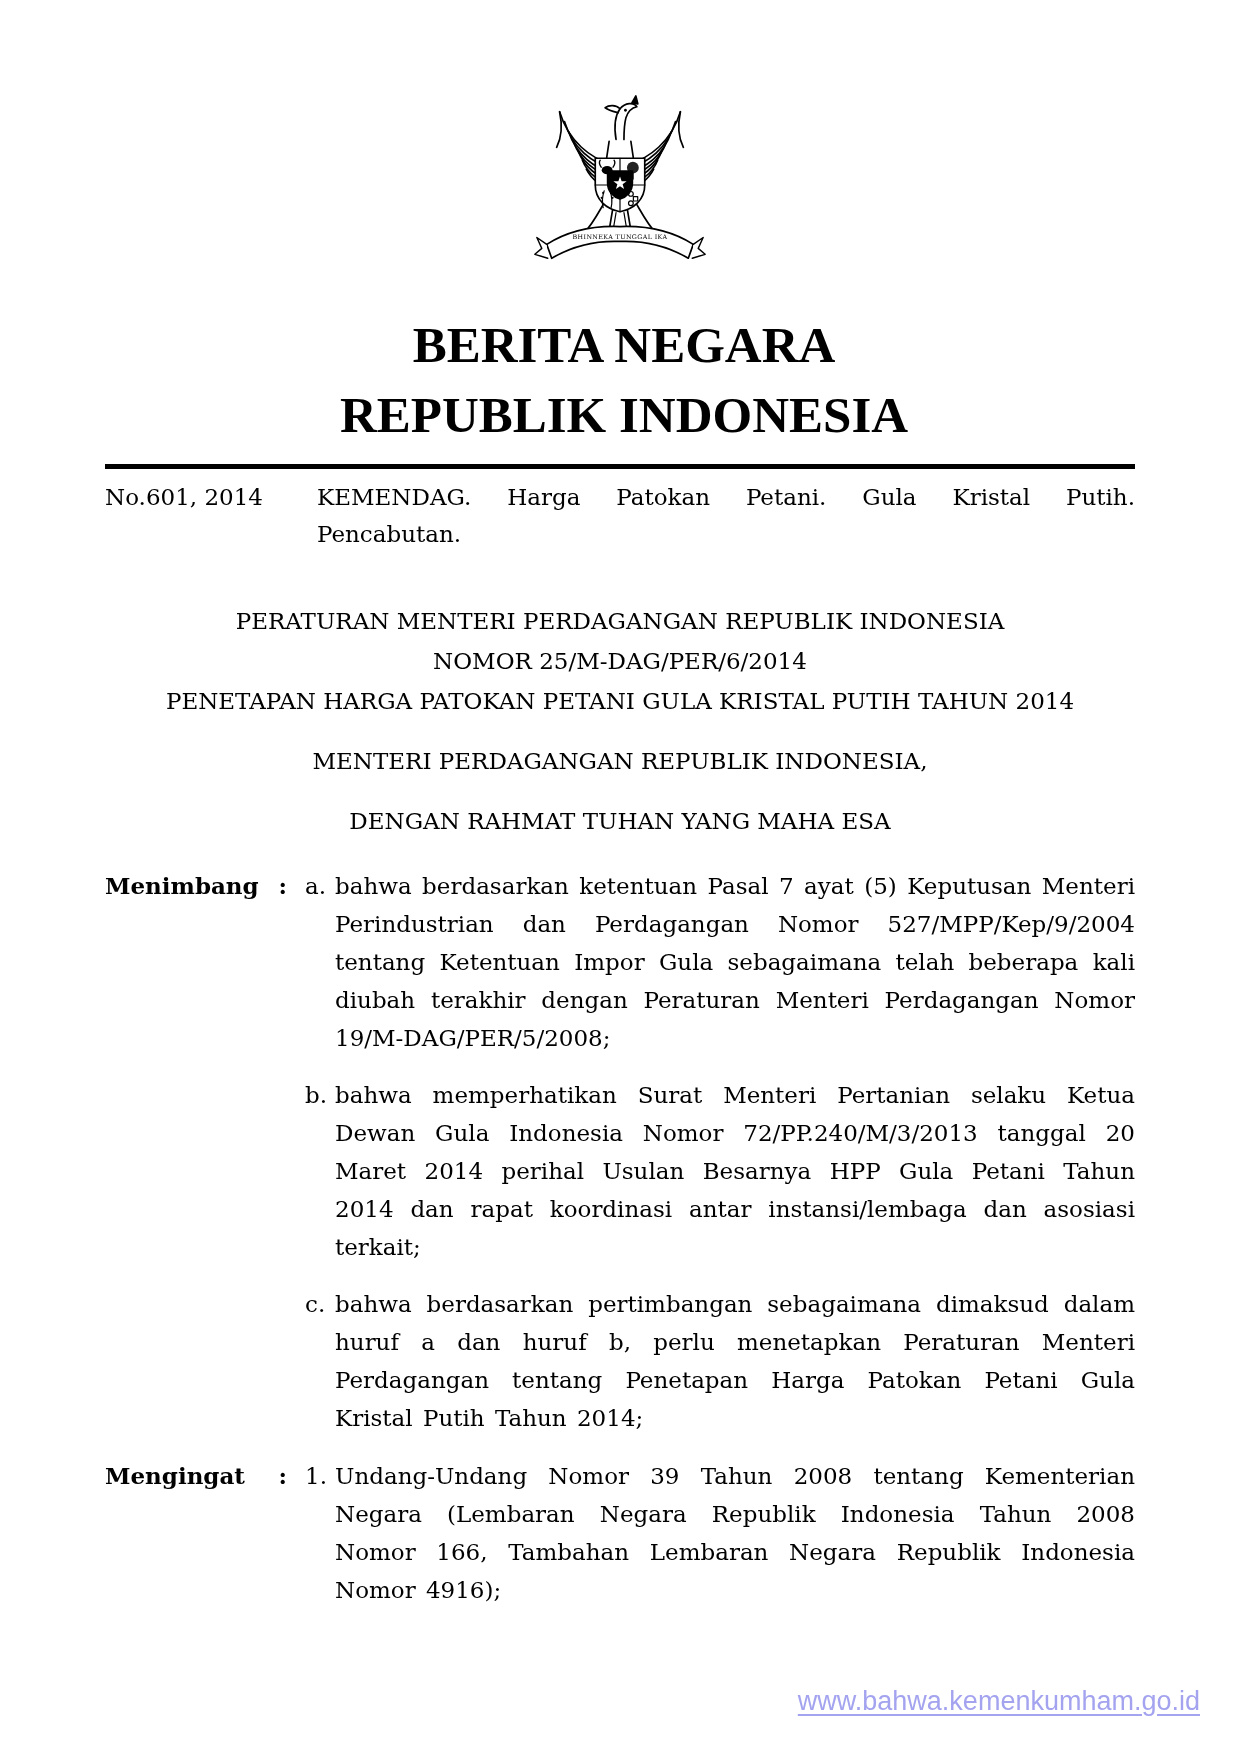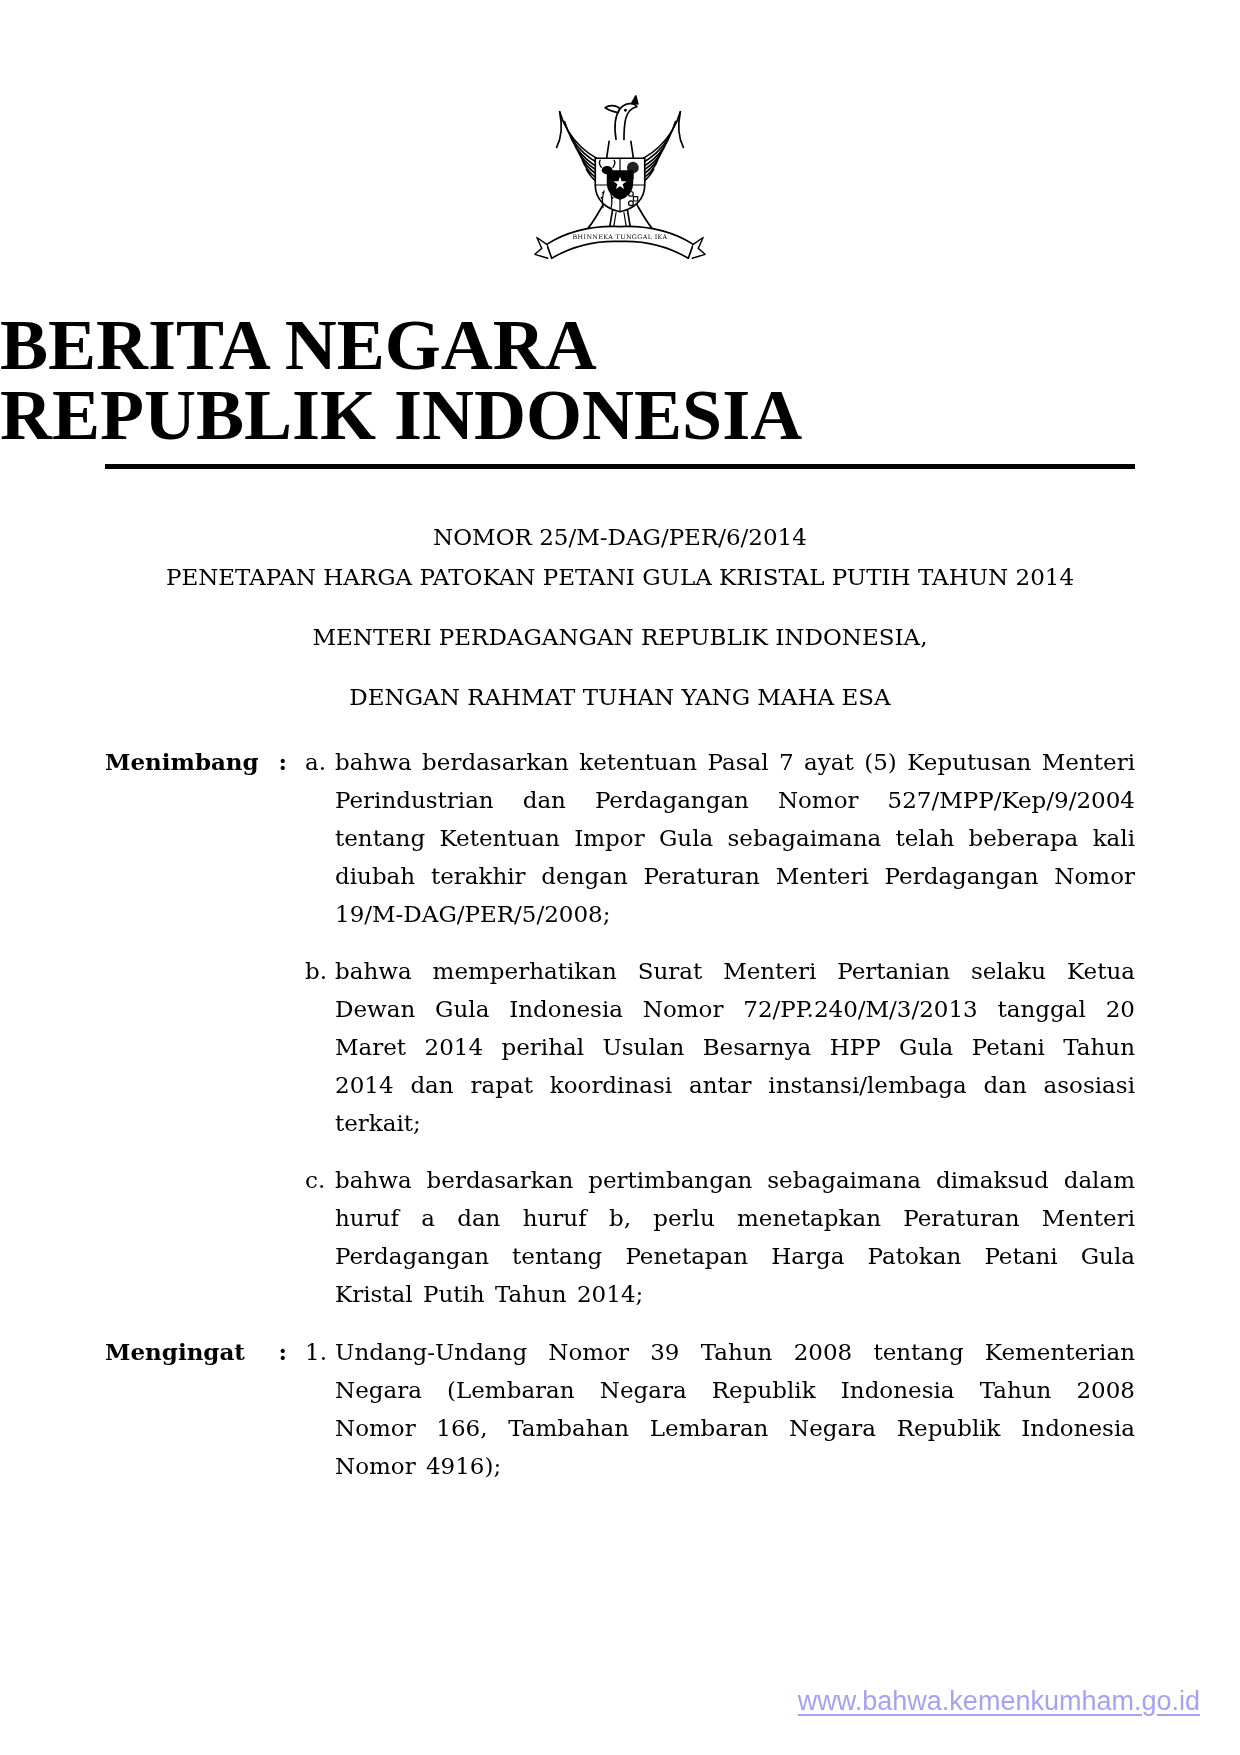--- a/index.html
+++ b/index.html
@@ -12,26 +12,27 @@
     font-family: "DejaVu Serif", serif;
     overflow: hidden;
     margin: 0 auto;
   }
   .emblem-wrap {
     padding-top: 80px;
     text-align: center;
   }
   .masthead {
     margin-top: 18px;
-    text-align: left;
+    text-align: center;
     font-family: "Liberation Serif", serif;
     font-weight: bold;
-    font-size: 72px;
+    font-size: 51px;
     line-height: 70px;
     letter-spacing: 0px;
+    padding-left: 8px;
   }
   .masthead-rule {
     margin: 14px 105px 0 105px;
     height: 5px;
     background: #000000;
   }
   .gazette-row {
     margin: 10px 105px 0 105px;
     display: grid;
     grid-template-columns: 212px 1fr;
@@ -157,22 +158,27 @@
     </svg>
   </div>
 
   <div class="masthead">
     <div class="masthead-line">BERITA NEGARA</div>
     <div class="masthead-line">REPUBLIK INDONESIA</div>
   </div>
 
   <div class="masthead-rule"></div>
 
+  <div class="gazette-row">
+    <div class="gazette-no">No.601, 2014</div>
+    <div class="gazette-subject">KEMENDAG. Harga Patokan Petani. Gula Kristal Putih. Pencabutan.</div>
+  </div>
 
   <div class="headings">
+    <div class="h-line">PERATURAN MENTERI PERDAGANGAN REPUBLIK INDONESIA</div>
     <div class="h-line">NOMOR 25/M-DAG/PER/6/2014</div>
     <div class="h-line">PENETAPAN HARGA PATOKAN PETANI GULA KRISTAL PUTIH TAHUN 2014</div>
     <div class="h-line h-gap">MENTERI PERDAGANGAN REPUBLIK INDONESIA,</div>
     <div class="h-line h-gap">DENGAN RAHMAT TUHAN YANG MAHA ESA</div>
   </div>
 
   <div class="section">
     <div class="section-label">
       <span>Menimbang</span>
       <span>:</span>

